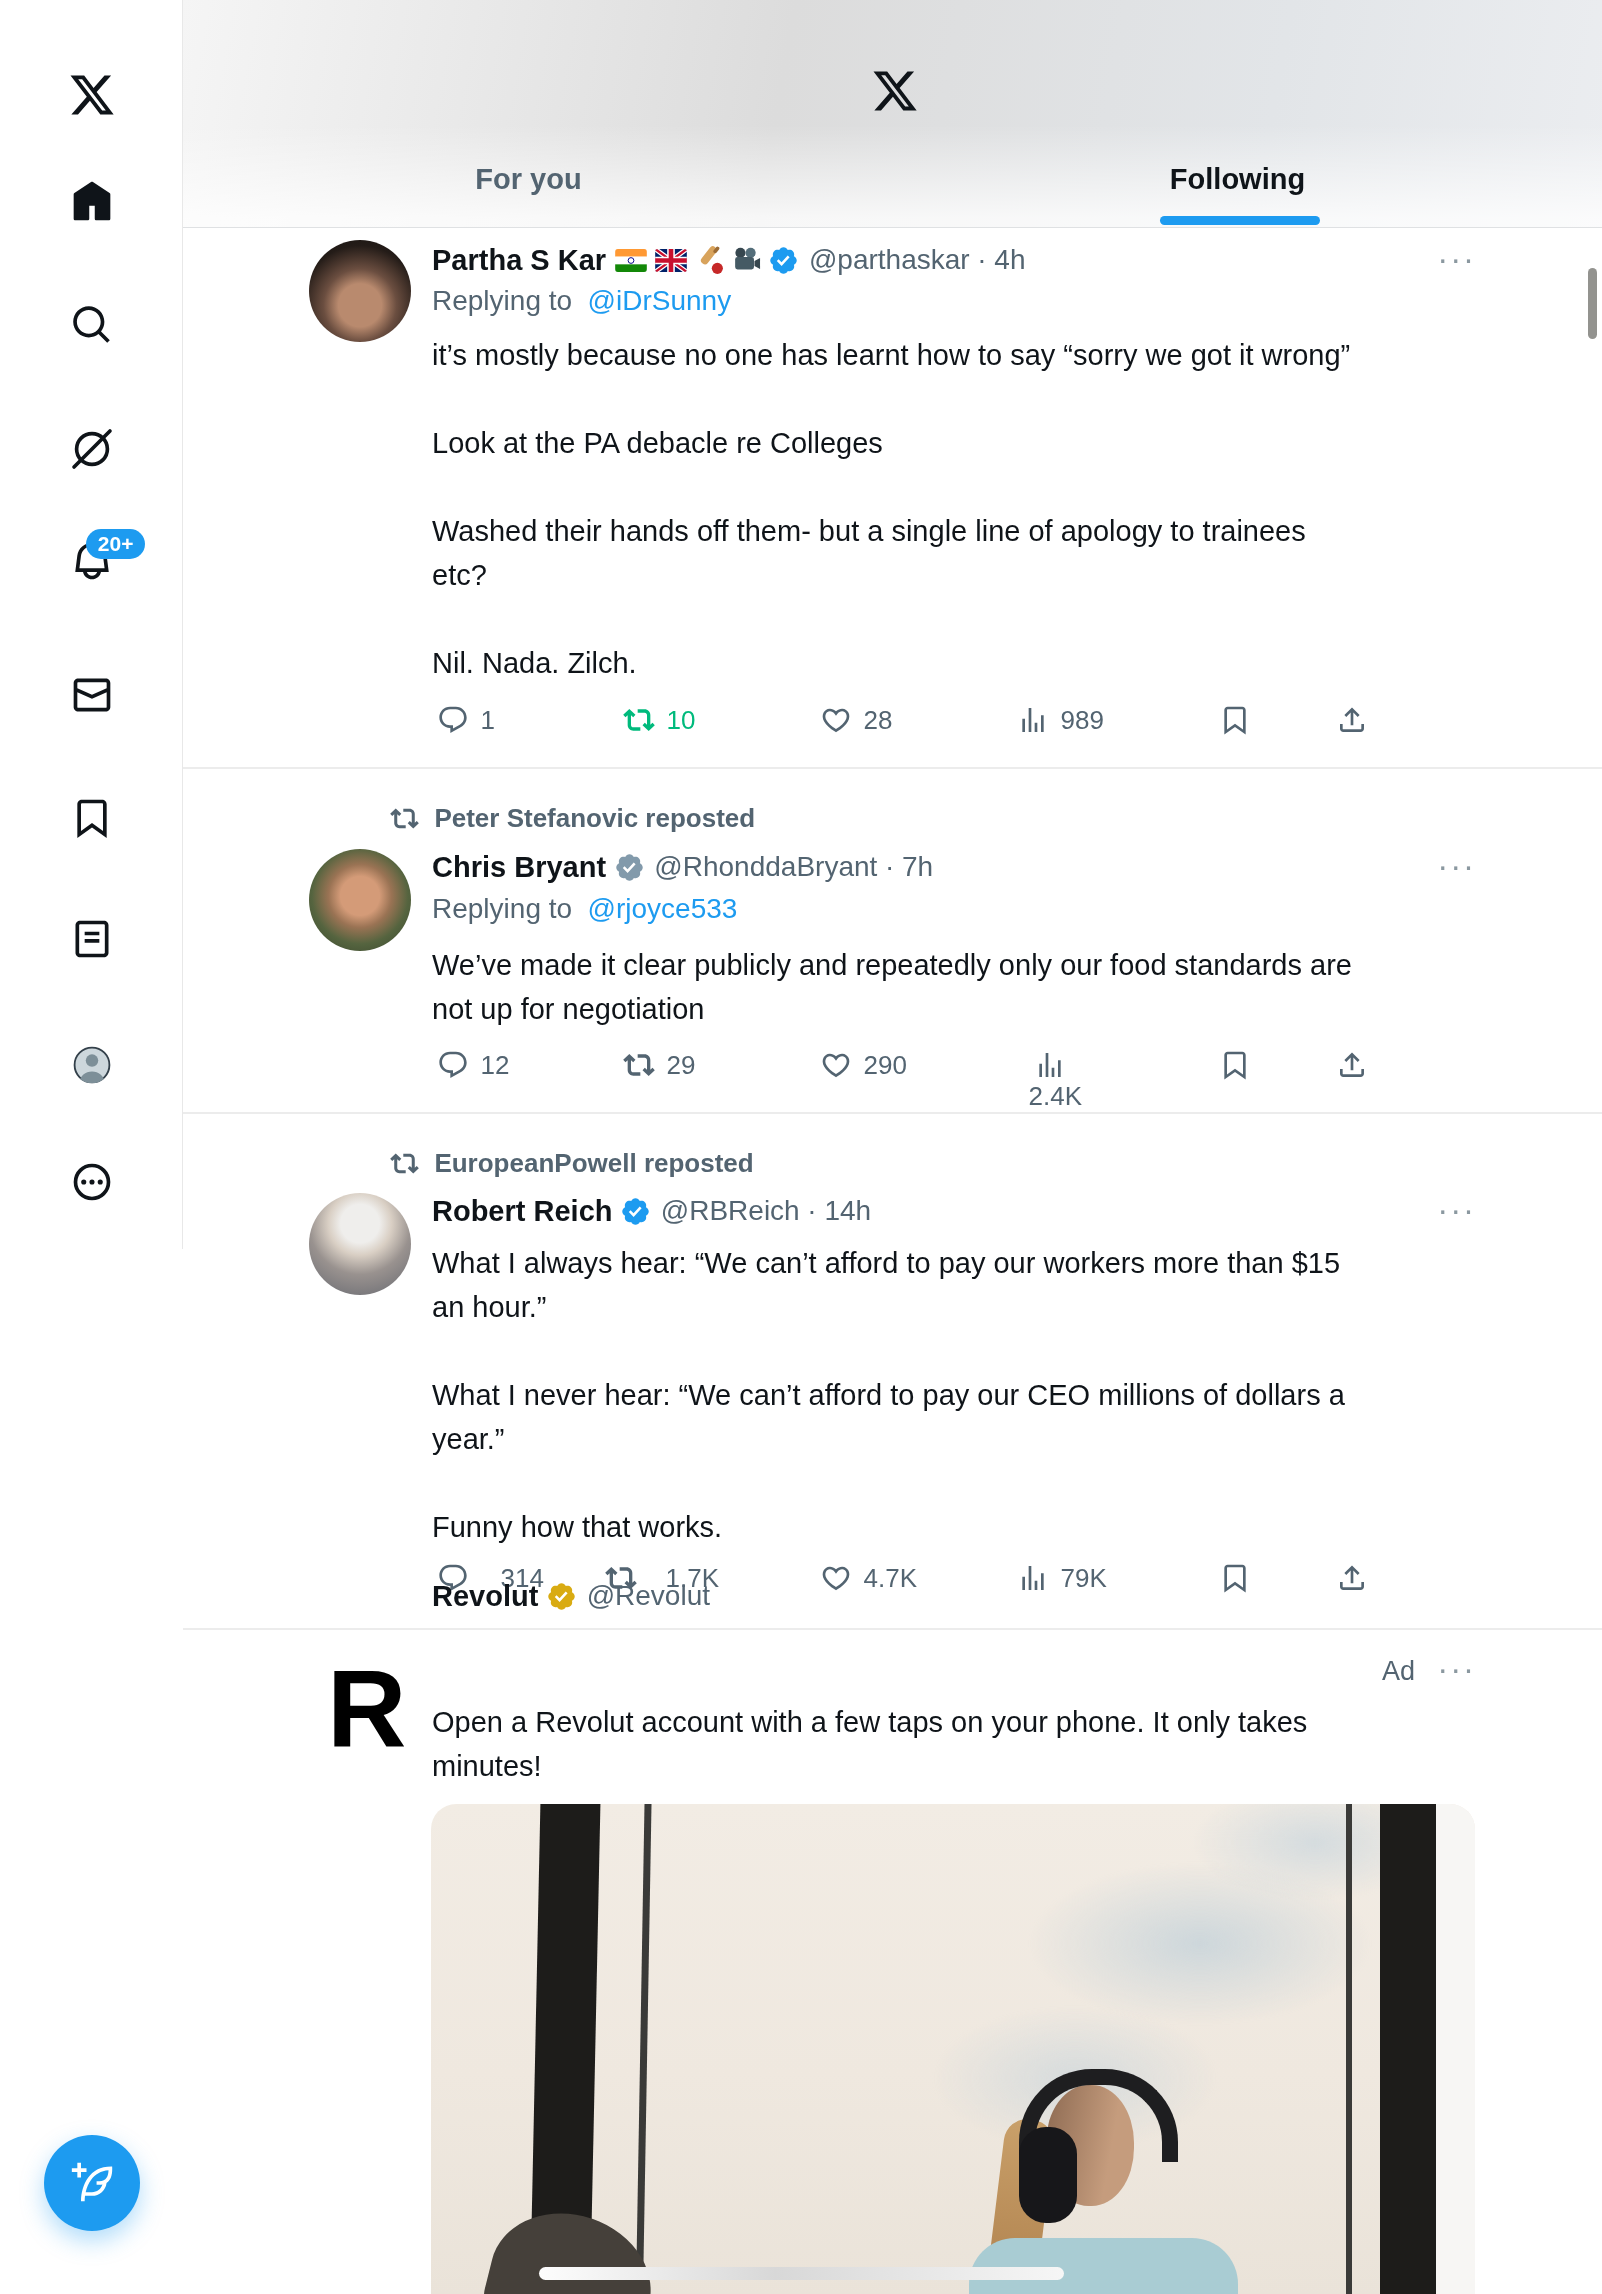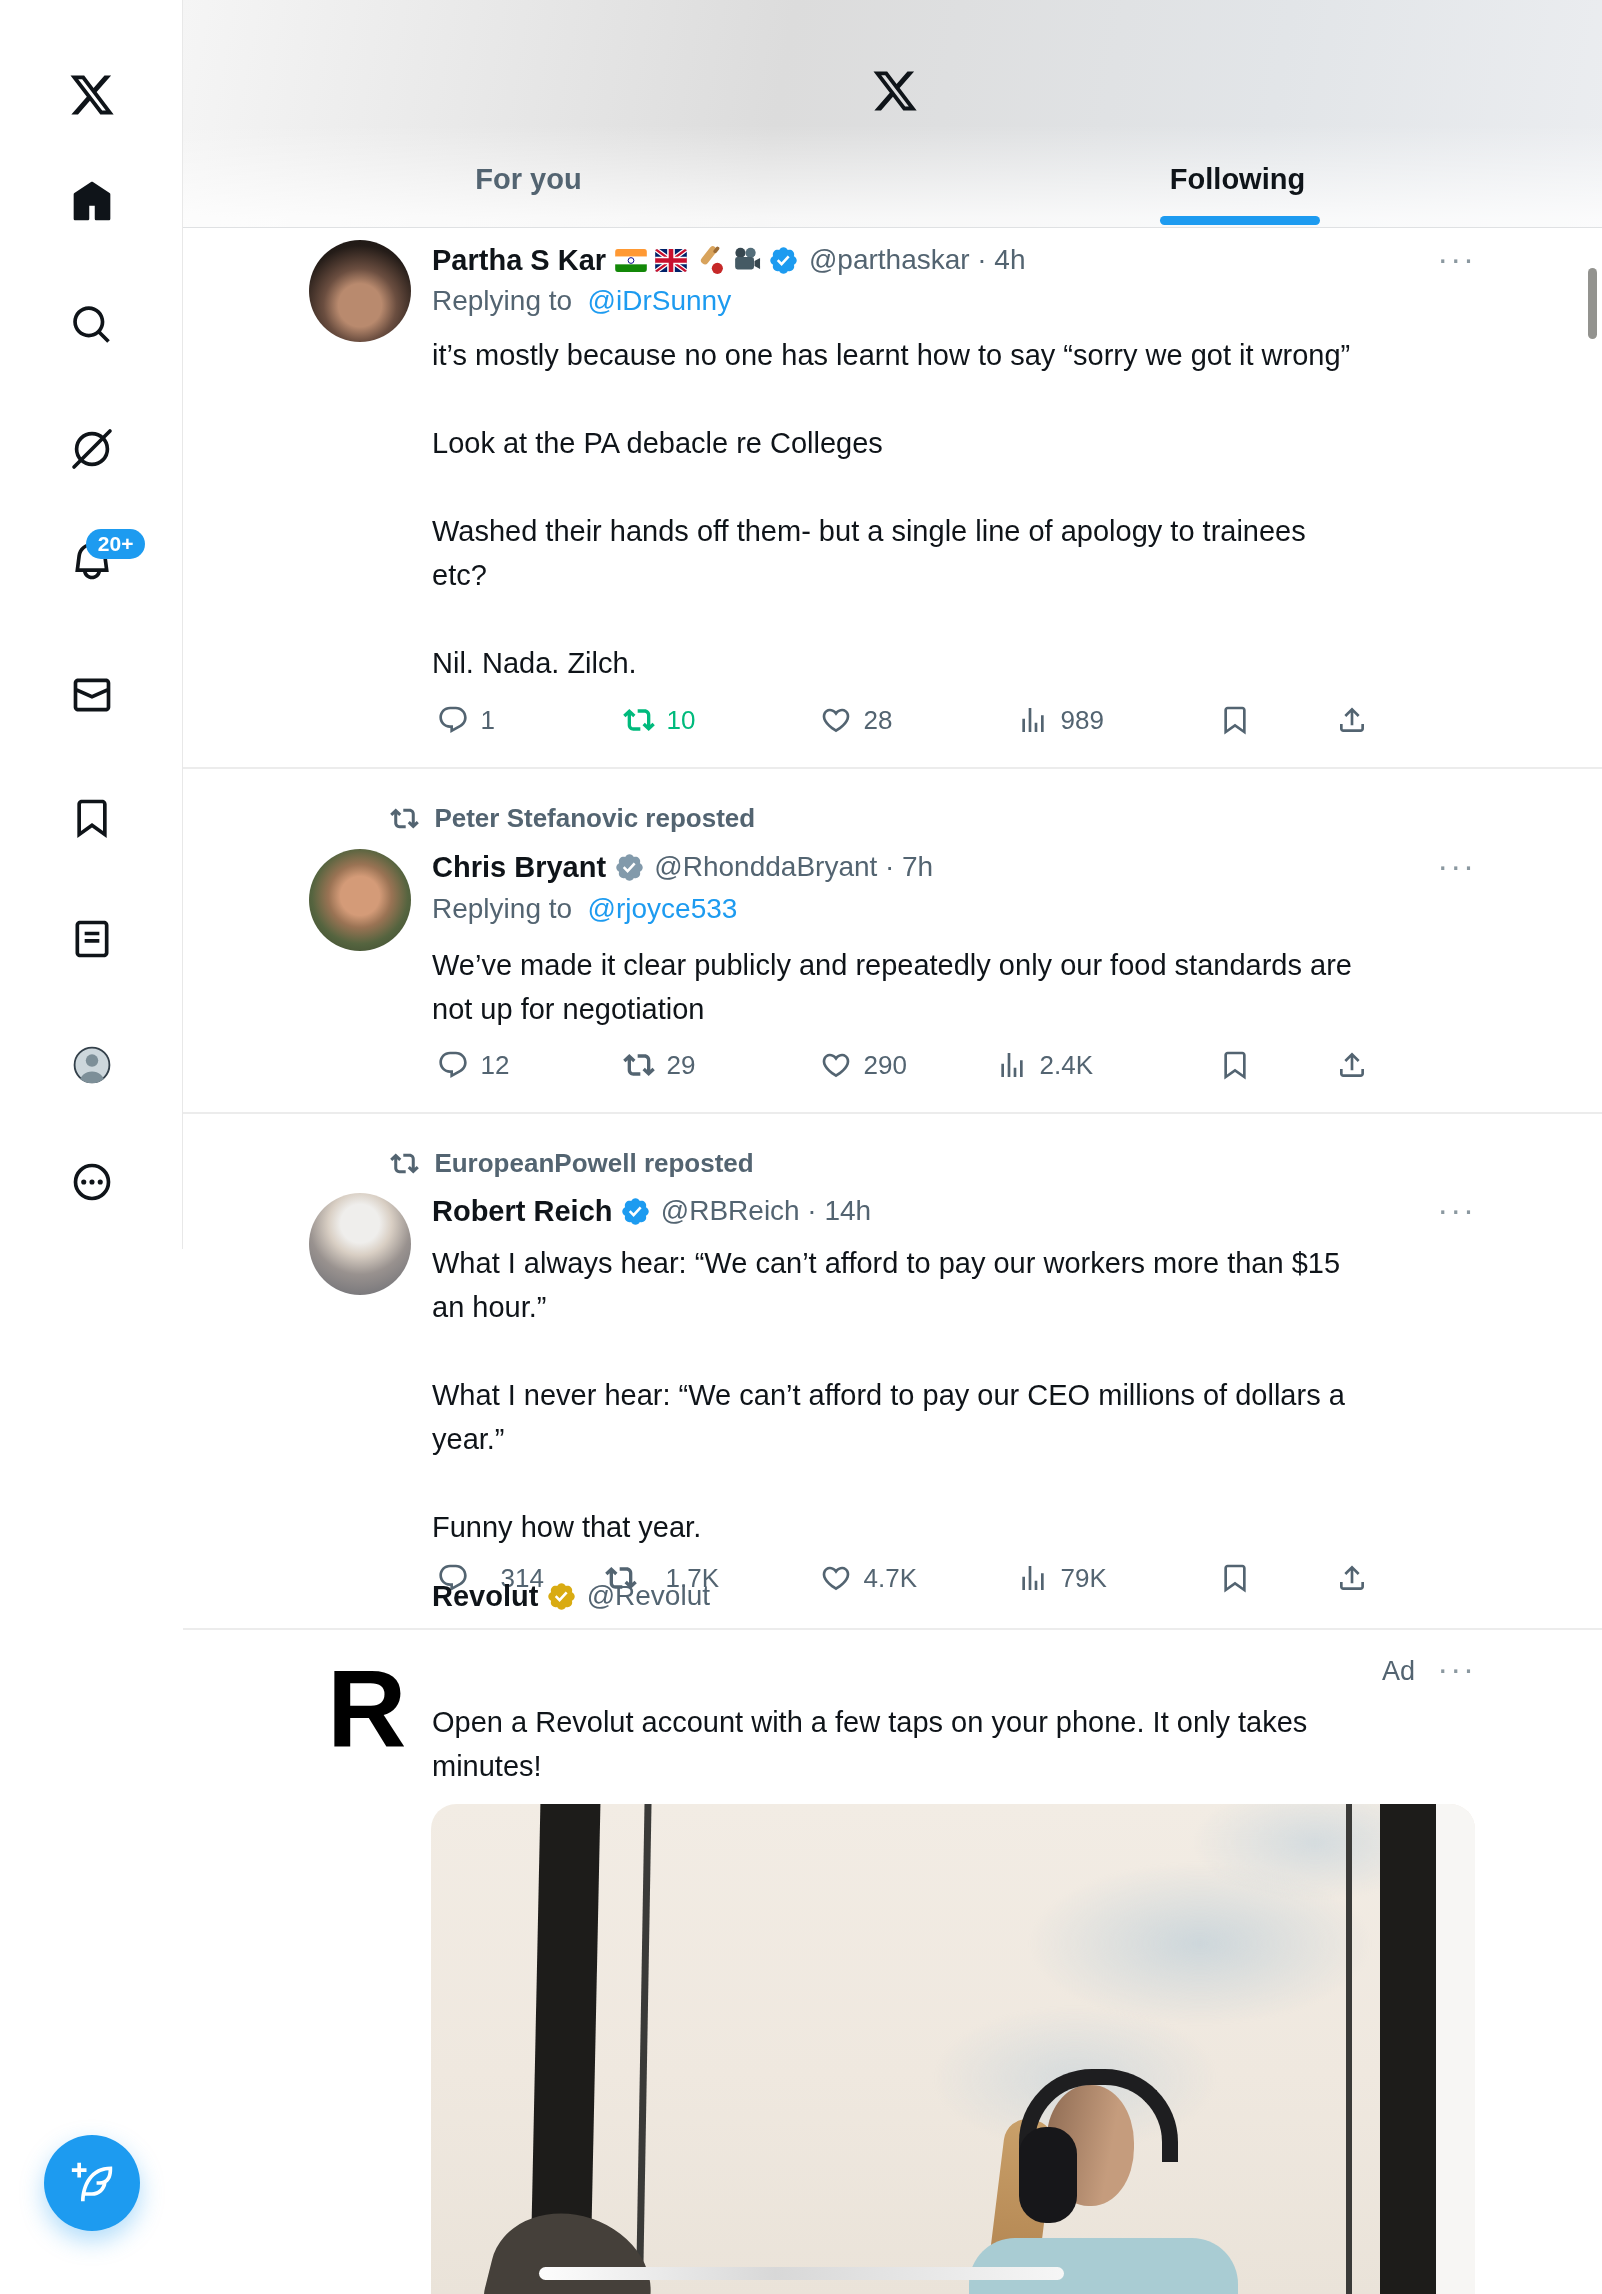--- a/index.html
+++ b/index.html
@@ -335,21 +335,21 @@
             <use href="#i-rt"></use>
           </svg>
           <span class="cnt">29</span>
         </div>
       <div class="stat" style="left:637px;">
           <svg viewBox="0 0 33 33" width="32" height="32">
             <use href="#i-heart"></use>
           </svg>
           <span class="cnt">290</span>
         </div>
-      <div class="stat" style="left:813px;">
+      <div class="stat" style="left:834px;flex-direction:column;">
           <svg viewBox="0 0 33 33" width="32" height="32">
             <use href="#i-views"></use>
           </svg>
           <span class="cnt">2.4K</span>
         </div>
       <div class="stat" style="left:1036px;">
           <svg viewBox="0 0 33 33" width="32" height="32">
             <use href="#i-bm"></use>
           </svg>
         </div>
@@ -378,21 +378,21 @@
       <span class="hdl">@RBReich</span>
       <span class="dot-sep">·</span>
       <span class="tm">14h</span>
     </div>
     <div class="more" style="left:1226px;top:1191px;">···</div>
     <div class="body-txt" style="top:1241px;">
       <p>What I always hear: “We can’t afford to pay our workers more than $15
 an hour.”</p>
       <p>What I never hear: “We can’t afford to pay our CEO millions of dollars a
 year.”</p>
-      <p>Funny how that year.</p>
+      <p>Funny how that works.</p>
     </div>
     <div class="stats" style="top:1562px;">
       <div class="stat" style="left:254px;gap:20px;">
           <svg viewBox="0 0 33 33" width="32" height="32">
             <use href="#i-reply"></use>
           </svg>
           <span class="cnt">314</span>
         </div>
       <div class="stat" style="left:422px;gap:17px;">
           <svg viewBox="0 0 33 33" width="32" height="32">

